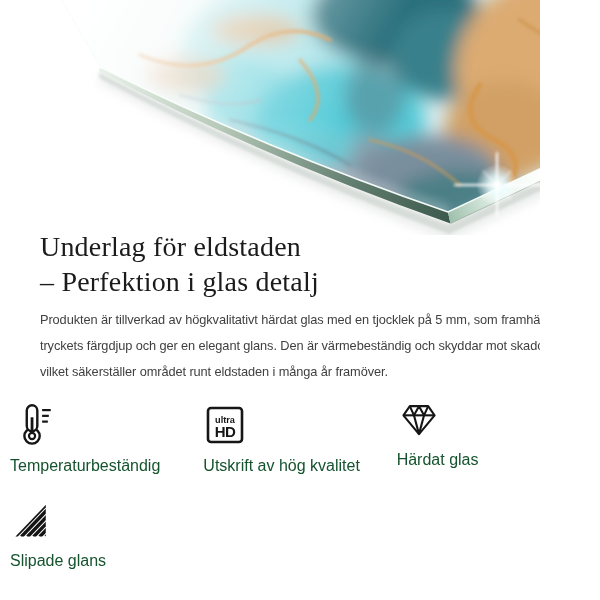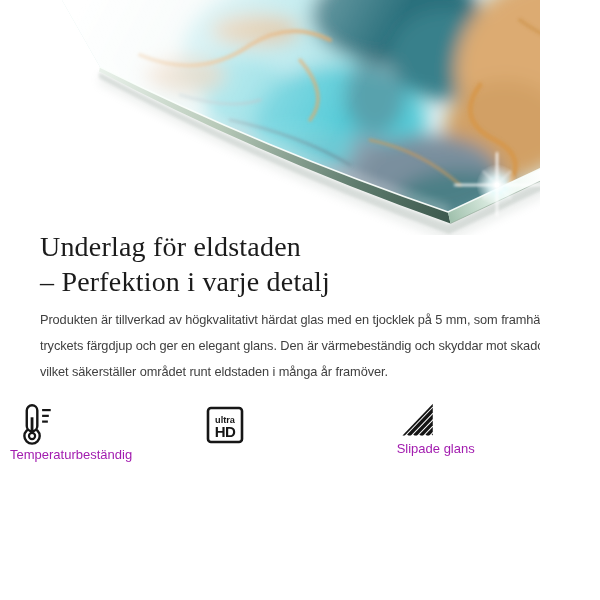--- a/index.html
+++ b/index.html
@@ -18,21 +18,21 @@
     position:absolute; left:40px; top:307px; width:528px;
     font-size:12.8px; line-height:26px; color:#3f3f3f; letter-spacing:-0.1px;
   }
   .features {
     position:absolute; left:10px; top:399px; width:580px;
     display:grid; grid-template-columns:1fr 1fr 1fr; row-gap:25px;
   }
   .feature { display:flex; flex-direction:column; align-items:flex-start; }
   .icon-box { height:48px; display:flex; align-items:flex-end; justify-content:center; }
   .row2 .icon-box { height:42px; }
-  .feature .label { margin-top:0; font-size:13px; color:#a21caf; }
+  .feature .label { margin-top:10px; font-size:16px; color:#14532d; }
   .ico { display:block; }
   .ico * { vector-effect:non-scaling-stroke; }
   .ultra-top { font-size:9.2px; font-weight:700; }
   .ultra-hd  { font-size:15px;  font-weight:800; letter-spacing:-0.5px; }
 </style>
 </head>
 <body>
 
 <div class="screen">
 
@@ -128,21 +128,21 @@
         <path d="M497,153 L497,216" stroke-width="2"></path>
         <path d="M483,171 L511,199" stroke-width="1.1" opacity="0.65"></path>
         <path d="M511,171 L483,199" stroke-width="1.1" opacity="0.65"></path>
       </g>
       <circle cx="497" cy="185" r="2.4" fill="#ffffff"></circle>
     </g>
   </svg>
 
   <h1 class="heading" style="margin:0;font-weight:normal;">
     <span>Underlag för eldstaden</span>
-    <span>– Perfektion i varje detalj</span>
+    <span>– Perfektion i glas detalj</span>
   </h1>
 
   <p class="para" style="margin:0;">Produkten är tillverkad av högkvalitativt härdat glas med en tjocklek på 5 mm, som framhäver tryckets färgdjup och ger en elegant glans. Den är värmebeständig och skyddar mot skador, vilket säkerställer området runt eldstaden i många år framöver.</p>
 
   <div class="features">
 
     <div class="feature">
       <span class="icon-box">
         <svg class="ico" viewBox="0 0 48 48" width="46" height="46">
           <circle cx="23" cy="36.5" r="8" fill="none" stroke="#161616" stroke-width="2.4"></circle>
@@ -160,23 +160,37 @@
     </div>
 
     <div class="feature">
       <span class="icon-box">
         <svg class="ico" viewBox="0 0 44 44" width="44" height="44">
           <rect x="5" y="5" width="34" height="34" rx="3" fill="none" stroke="#161616" stroke-width="2.6"></rect>
           <text x="22" y="19.5" text-anchor="middle" fill="#161616" class="ultra-top" font-family="Liberation Sans, sans-serif">ultra</text>
           <text x="22" y="33.5" text-anchor="middle" fill="#161616" class="ultra-hd" font-family="Liberation Sans, sans-serif">HD</text>
         </svg>
       </span>
-    </div>
-
-
+      <span class="label">Utskrift av hög kvalitet</span>
+    </div>
+
+
+    <div class="feature row2">
+      <span class="icon-box">
+        <svg class="ico" viewBox="0 0 48 48" width="44" height="44">
+          <g fill="none" stroke="#161616" stroke-width="2.1" stroke-linejoin="round">
+            <path d="M14 10 L34 10 L41 20 L24 40.5 L7 20 Z"></path>
+            <path d="M14 10 L18.5 20 L24 10 L29.5 20 L34 10"></path>
+            <path d="M7 20 L41 20"></path>
+            <path d="M18.5 20 L24 40.5 M29.5 20 L24 40.5"></path>
+          </g>
+        </svg>
+      </span>
+      <span class="label">Härdat glas</span>
+    </div>
 
     <div class="feature row2">
       <span class="icon-box">
         <svg class="ico" viewBox="0 0 48 48" width="42" height="42">
           <defs>
               <clipPath id="triClip">
                 <path d="M6 42 L41 5.5 L41 42 Z"></path>
               </clipPath>
             </defs>
           <g clip-path="url(#triClip)" stroke="#141414" stroke-width="3.4">

